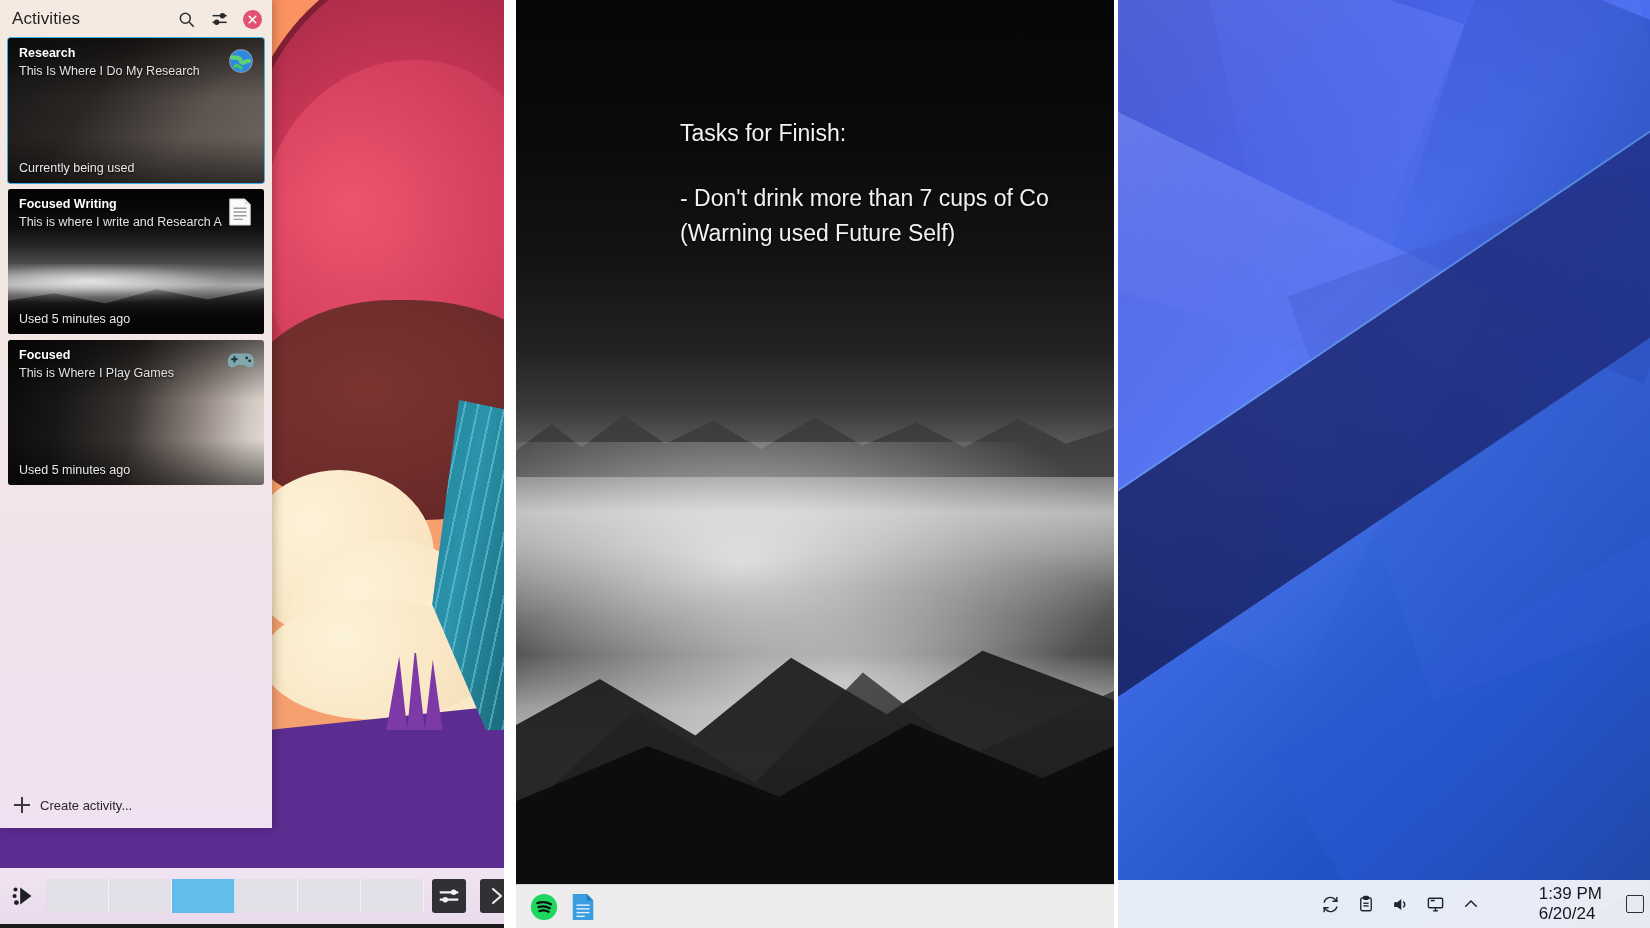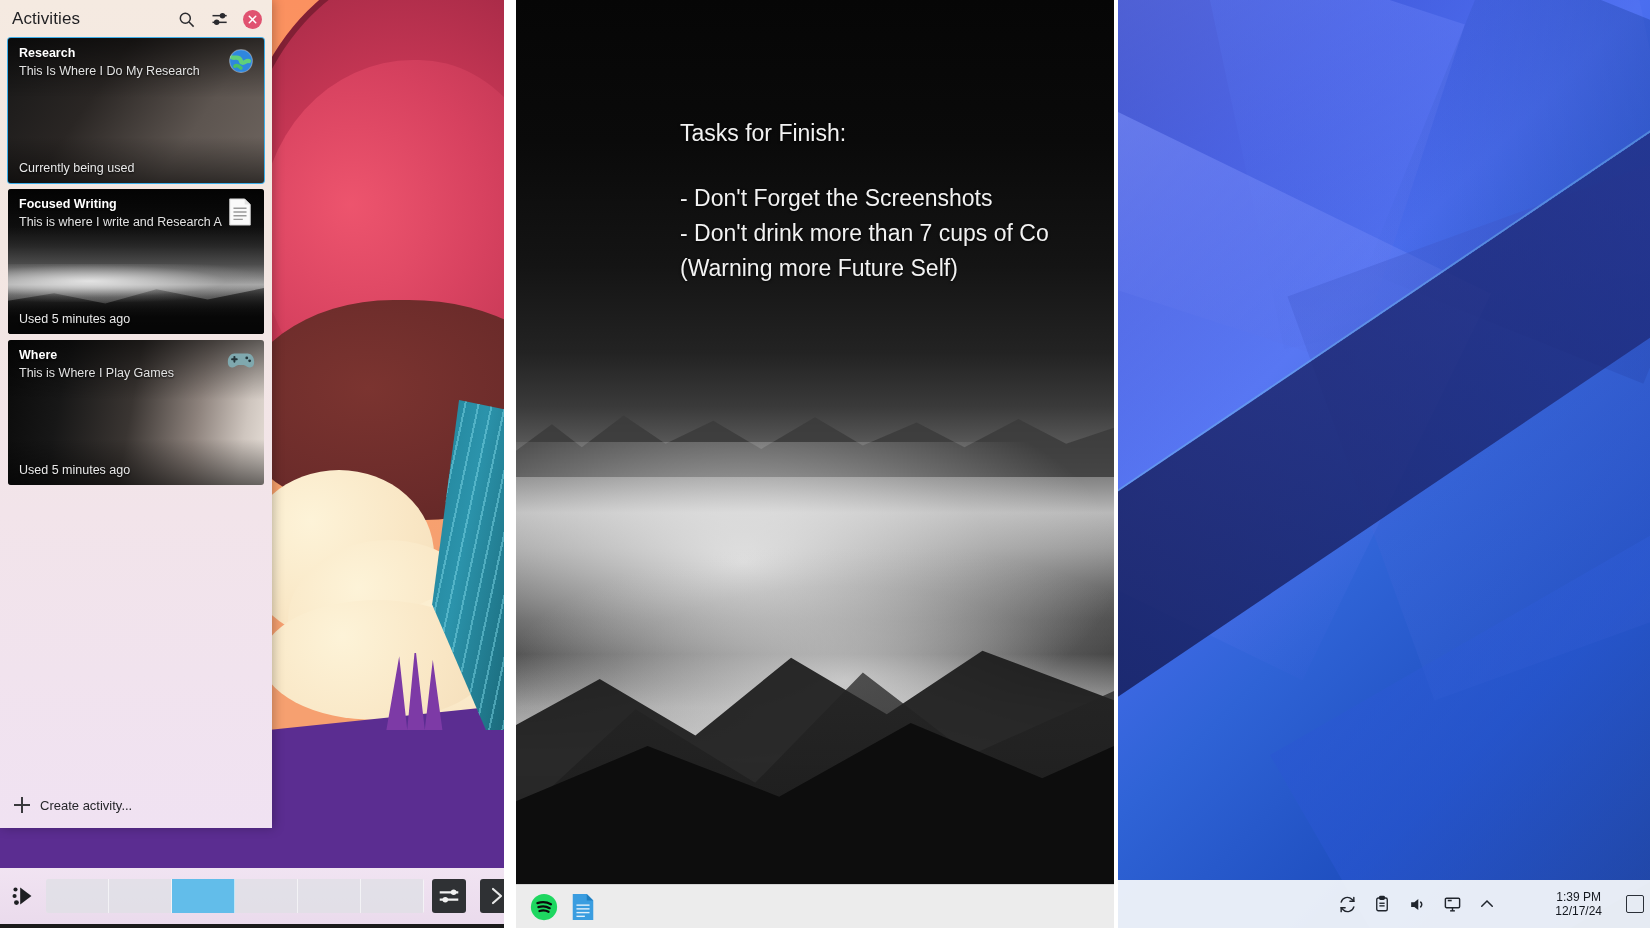--- a/index.html
+++ b/index.html
@@ -249,21 +249,21 @@
   .w3-e { left:300px; top:0px; width:300px; height:340px;
           background:linear-gradient(250deg, rgba(25,60,160,.55), rgba(70,110,230,.05));
           transform:rotate(22deg); }
   .taskbar3 {
     position:absolute; left:0; bottom:0; width:532px; height:48px;
     background:rgba(243,246,250,.94);
     display:flex; align-items:center; justify-content:flex-end; padding:0 6px 0 14px; gap:14px;
   }
   .tray { display:flex; align-items:center; gap:15px; }
   .tray-icon { width:20px; height:20px; cursor:pointer; display:flex; align-items:center; justify-content:center; }
-  .clock { text-align:center; font-size:12px; line-height:1.2; color:#14181f; cursor:pointer; padding:0 4px;margin-left:40px; }
+  .clock { font-size:17px; line-height:1.2; color:#14181f; cursor:pointer; padding:0 4px;margin-left:40px; }
   .show-desktop {
     width:18px; height:18px; border:1.6px solid #2b3038; border-radius:2px; margin-left:6px; cursor:pointer;
   }
 
   .bezel { position:absolute; top:0; bottom:0; width:12px; background:#ffffff; }
   .bezel.b1 { left:504px; }
   .bezel.b2 { left:1114px; }
 </style>
 </head>
 <body>
@@ -351,21 +351,21 @@
                   <line x1="6" y1="23" x2="16" y2="23"></line>
               </g>
             </svg>
           </div>
         </div>
 
         <div class="activity-card">
           <div class="ac-bg gaming"></div>
           <div class="ac-overlay-top"></div>
           <div class="ac-overlay-bottom"></div>
-          <div class="ac-name">Where</div>
+          <div class="ac-name">Focused</div>
           <div class="ac-desc">This is Where I Play Games</div>
           <div class="ac-status">Used 5 minutes ago</div>
           <div class="ac-icon">
             <svg width="28" height="22" viewBox="0 0 34 24">
               <path d="M9 4h16c4 0 8 4 8 10s-3 7-6 7-4-3-7-3h-6c-3 0-4 3-7 3s-6-1-6-7S5 4 9 4z" fill="#7fa8ae"></path>
               <rect x="5" y="10" width="8" height="2.4" rx="1" fill="#23343a"></rect>
               <rect x="7.8" y="7.2" width="2.4" height="8" rx="1" fill="#23343a"></rect>
               <circle cx="24" cy="9.5" r="1.7" fill="#23343a"></circle>
               <circle cx="27.5" cy="13" r="1.7" fill="#23343a"></circle>
             </svg>
@@ -422,23 +422,22 @@
       <div class="w2-peaks"></div>
       <div class="w2-mist"></div>
       <div class="w2-mist2"></div>
       <div class="w2-ridge w2-r1"></div>
       <div class="w2-ridge w2-r3"></div>
       <div class="w2-ridge w2-r2"></div>
     </div>
 
     <div class="tasks-note">
       <div class="tasks-title">Tasks for Finish:</div>
-      <div>- Don't Forget the Screenshots</div>
       <div>- Don't drink more than 7 cups of Co</div>
-      <div class="tasks-tail">(Warning more Future Self)</div>
+      <div class="tasks-tail">(Warning used Future Self)</div>
     </div>
 
     <div class="taskbar2">
       <div class="tb2-app">
         <svg width="28" height="28" viewBox="0 0 32 32">
           <circle cx="16" cy="16" r="15" fill="#1ed760"></circle>
           <g stroke="#0b0b0b" stroke-width="2.6" fill="none" stroke-linecap="round">
             <path d="M8.5 11.5c5-1.6 11-1.2 15.4 1.3"></path>
             <path d="M9.6 16.2c4.2-1.3 9.2-1 12.9 1.1"></path>
             <path d="M10.8 20.6c3.4-1 7.4-.8 10.4.9"></path>
@@ -506,19 +505,19 @@
           </svg>
         </div>
         <div class="tray-icon">
           <svg width="18" height="18" viewBox="0 0 24 24" fill="none" stroke="#20252d" stroke-width="2" stroke-linecap="round">
             <polyline points="5,15 12,8 19,15"></polyline>
           </svg>
         </div>
       </div>
       <div class="clock">
         <div>1:39 PM</div>
-        <div>12/17/24</div>
+        <div>6/20/24</div>
       </div>
       <div class="show-desktop"></div>
     </div>
   </div>
 
 </div>
 
 </body></html>

